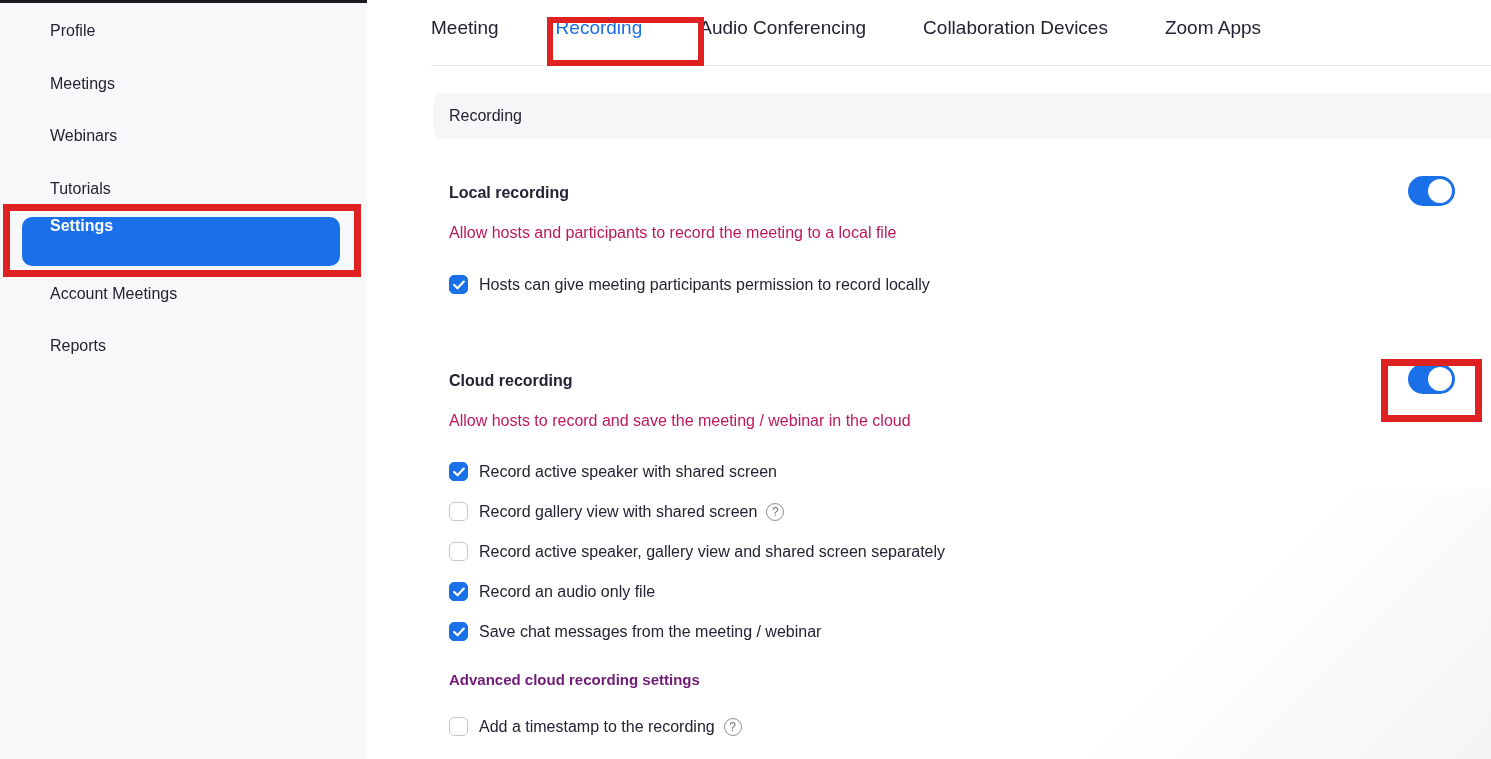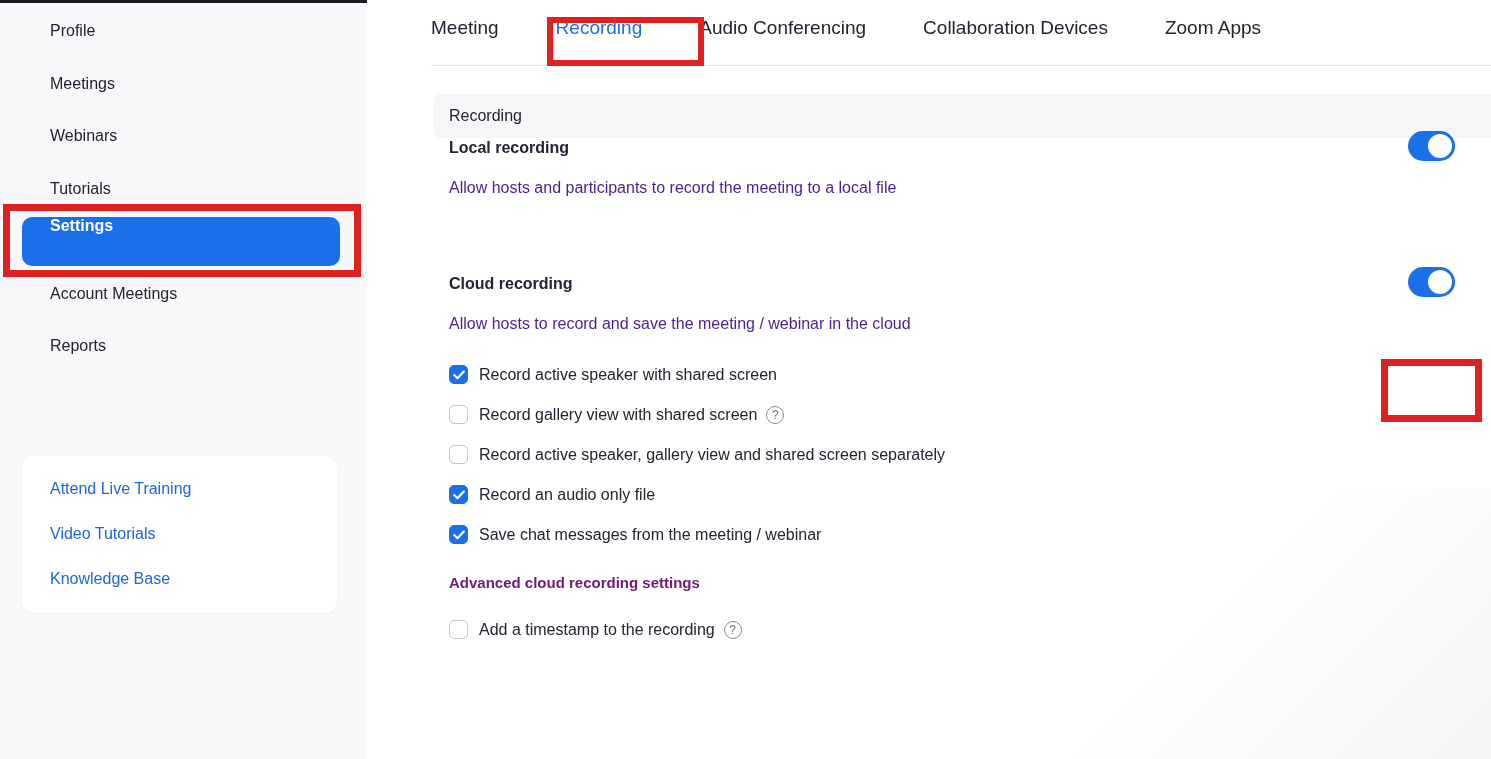--- a/index.html
+++ b/index.html
@@ -52,25 +52,25 @@
   .tab.active::after {
     content:""; position:absolute; left:2px; right:2px; bottom:-1px;
     height:3px; background:#1a6fe8; border-radius:2px;
   }
   .section-bar {
     margin-top:28px; margin-left:66px; height:44px;
     background:#f6f6f8; border-radius:8px 0 0 8px;
     display:flex; align-items:center; padding-left:16px; font-size:16px; color:#232333;
   }
   section.setting { position:relative; margin-left:82px; }
-  section.setting.local { }
+  section.setting.local { margin-top:45px; }
   section.setting.cloud { margin-top:77px; }
   .setting-head { position:relative; }
   .setting-head h3 { font-size:16px; font-weight:bold; line-height:19px; color:#232333; }
-  .desc { margin-top:21px; font-size:16px; line-height:19px; color:#4c1d95; }
+  .desc { margin-top:21px; font-size:16px; line-height:19px; color:#be185d; }
 
   
   .toggle {
     position:absolute; right:36px; top:-7px; width:47px; height:30px;
     border-radius:15px; background:#c6c7d2; cursor:pointer;
   }
   .toggle.on { background:#1a70e8; }
   .toggle .knob {
     position:absolute; top:3px; left:3px; width:24px; height:24px;
     border-radius:50%; background:#ffffff;
@@ -138,25 +138,20 @@
           <span>Settings</span>
         </div>
       </div>
       <div class="nav-item">
         <span>Account Meetings</span>
       </div>
       <div class="nav-item">
         <span>Reports</span>
       </div>
     </nav>
-    <div class="help-card">
-      <a>Attend Live Training</a>
-      <a>Video Tutorials</a>
-      <a>Knowledge Base</a>
-    </div>
   </aside>
 
   <main class="content">
 
     <div class="tabs">
       <div class="tab">Meeting</div>
       <div class="tab active">Recording</div>
       <div class="tab">Audio Conferencing</div>
       <div class="tab">Collaboration Devices</div>
       <div class="tab">Zoom Apps</div>
@@ -167,20 +162,30 @@
     </div>
 
     <section class="setting local">
       <div class="setting-head">
         <h3>Local recording</h3>
         <div class="toggle on">
             <span class="knob"></span>
           </div>
       </div>
       <p class="desc">Allow hosts and participants to record the meeting to a local file</p>
+      <div class="local-opts">
+        <div class="opt-row">
+          <span class="checkbox checked">
+            <svg width="12" height="10" viewBox="0 0 12 10">
+                <path d="M1.2 5l3.3 3.3L10.8 1.6" fill="none" stroke="#ffffff" stroke-width="2.2" stroke-linecap="round" stroke-linejoin="round"></path>
+              </svg>
+          </span>
+          <span class="opt-label">Hosts can give meeting participants permission to record locally</span>
+        </div>
+      </div>
     </section>
 
     <section class="setting cloud">
       <div class="setting-head">
         <h3>Cloud recording</h3>
         <div class="toggle on">
             <span class="knob"></span>
           </div>
       </div>
       <p class="desc">Allow hosts to record and save the meeting / webinar in the cloud</p>

